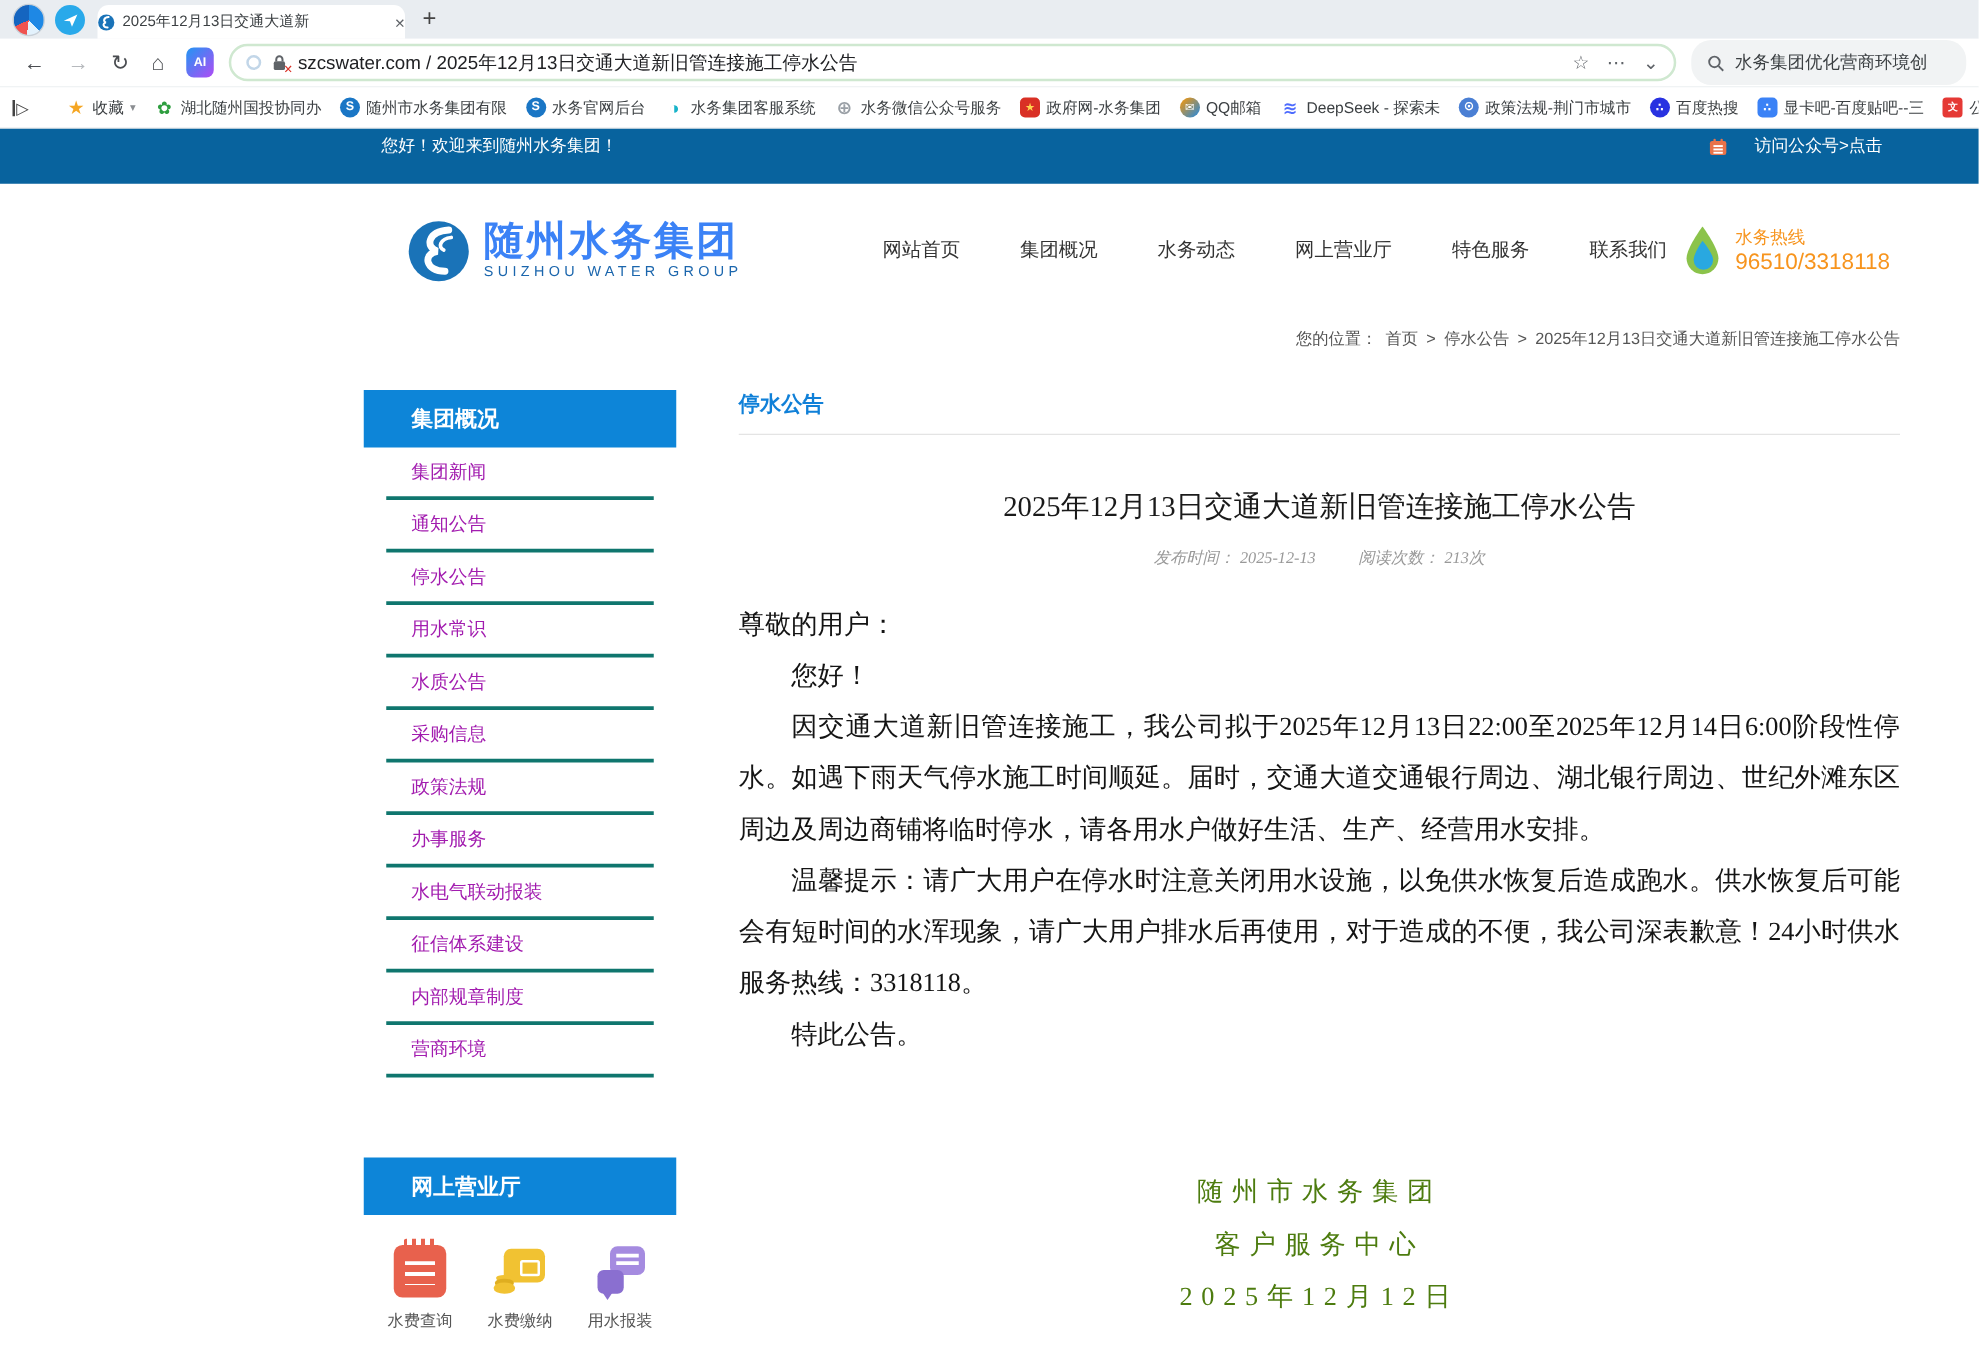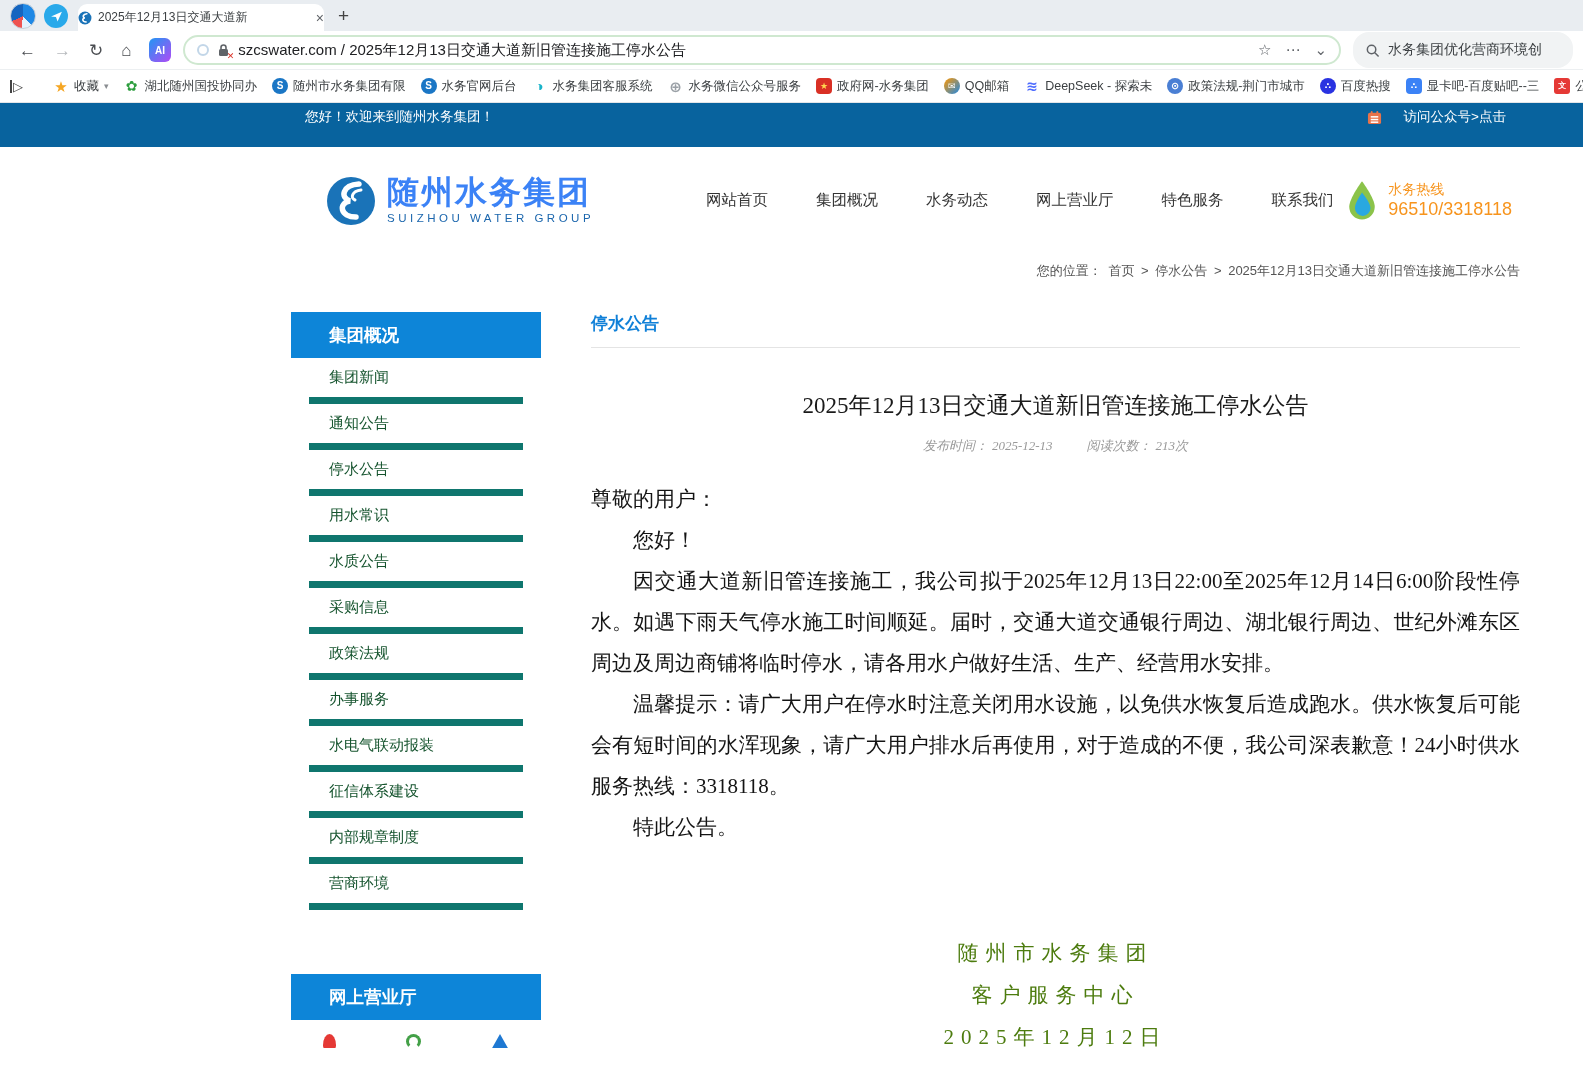--- a/index.html
+++ b/index.html
@@ -67,22 +67,22 @@
   .hotline-txt .lbl{font-size:14px;}
   .hotline-txt .num{font-size:18px;}
 
   .breadcrumb{text-align:right;font-size:13px;color:#555;padding:8px 0 16px 0;}
   .breadcrumb span{margin-left:3px;}
 
   .content{display:flex;gap:50px;margin-top:16px;}
   .sidebar{width:250px;flex:none;}
   .sb-head{height:46px;background:#0d85d8;color:#fff;font-size:17.5px;font-weight:bold;
     display:flex;align-items:center;padding-left:38px;}
-  .sb-item{margin:0 18px;padding:10px 0 10px 20px;font-size:15px;color:#14532d;
-    border-bottom:7px solid #0f766e;}
+  .sb-item{margin:0 18px;padding:10px 0 10px 20px;font-size:15px;color:#a21caf;
+    border-bottom:3px solid #0f766e;}
   .hall-head{margin-top:64px;}
   .svc-grid{display:flex;justify-content:space-between;padding:24px 10px 0 10px;}
   .svc{width:70px;text-align:center;}
   .svc-icon{width:42px;height:42px;position:relative;margin:0 auto;}
   .svc-label{font-size:13px;color:#555;margin-top:10px;}
 
   .svc-i1{background:#e8614d;border-radius:7px;}
   .svc-i1::after{content:"";position:absolute;left:9px;right:9px;top:13px;height:19px;
     background:repeating-linear-gradient(to bottom,#fff 0 3px,transparent 3px 9px);}
   .svc-i1::before{content:"";position:absolute;top:-5px;left:8px;right:8px;height:7px;
@@ -305,20 +305,40 @@
     <div class="sb-item">水质公告</div>
     <div class="sb-item">采购信息</div>
     <div class="sb-item">政策法规</div>
     <div class="sb-item">办事服务</div>
     <div class="sb-item">水电气联动报装</div>
     <div class="sb-item">征信体系建设</div>
     <div class="sb-item">内部规章制度</div>
     <div class="sb-item">营商环境</div>
 
     <div class="sb-head hall-head">网上营业厅</div>
+    <div class="svc-grid">
+      <div class="svc">
+        <div class="svc-icon svc-i1"></div>
+        <div class="svc-label">水费查询</div>
+      </div>
+      <div class="svc">
+        <div class="svc-icon svc-i2">
+            <div class="wallet"></div>
+            <div class="coins"></div>
+          </div>
+        <div class="svc-label">水费缴纳</div>
+      </div>
+      <div class="svc">
+        <div class="svc-icon svc-i3">
+            <div class="b1"></div>
+            <div class="b2"></div>
+          </div>
+        <div class="svc-label">用水报装</div>
+      </div>
+    </div>
     <div class="partial-row">
       <span class="pp1"></span>
       <span class="pp2"></span>
       <span class="pp3"></span>
     </div>
   </div>
 
   <div class="main">
     <div class="section-head">停水公告</div>
     <div class="article">

